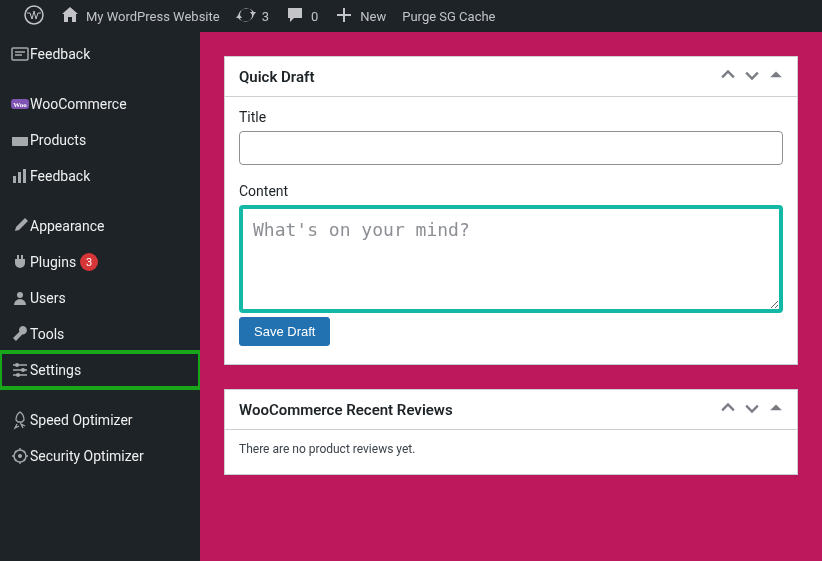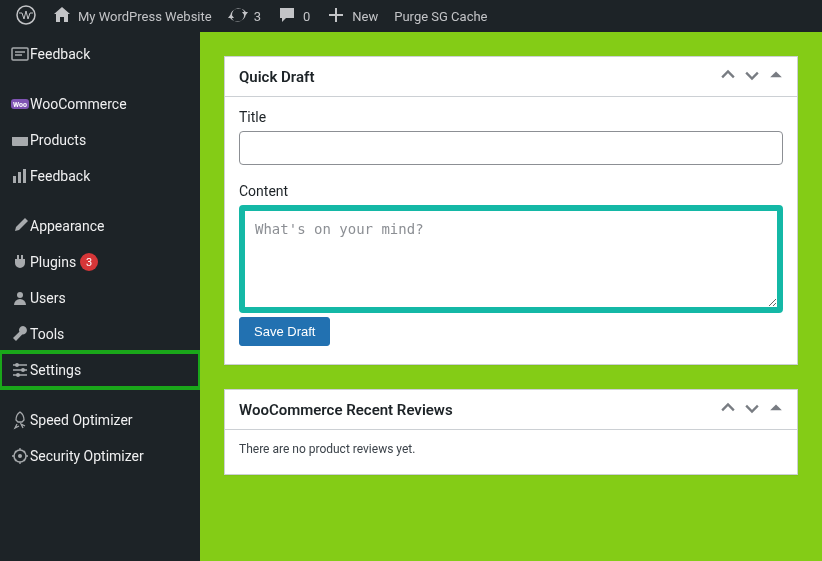--- a/index.html
+++ b/index.html
@@ -1,40 +1,40 @@
 <!DOCTYPE html>
 <html><head>
 <meta charset="utf-8">
 <style>
 * { box-sizing: border-box; margin: 0; padding: 0; }
 body { font-family: -apple-system, BlinkMacSystemFont, "Segoe UI", Roboto, sans-serif; background: #f0f0f1; width: 822px; height: 561px; overflow: hidden; }
 
-.adminbar { height: 32px; background: #1d2327; display: flex; align-items: center; padding: 0 8px; color: #c3c4c7; font-size: 13px; }
+.adminbar { height: 32px; background: #1d2327; display: flex; align-items: center; padding: 0 16px; color: #c3c4c7; font-size: 13px; }
 .adminbar .item { display: flex; align-items: center; padding: 0 8px; height: 32px; cursor: pointer; gap: 6px; }
 .adminbar svg { width: 20px; height: 20px; fill: #c3c4c7; }
 
 .layout { display: flex; height: calc(561px - 32px); }
 .sidebar { width: 200px; background: #1d2327; color: #c3c4c7; padding-top: 4px; overflow: hidden; }
 .menu-item { display: flex; align-items: center; padding: 8px 10px; font-size: 14px; cursor: pointer; min-height: 36px; color: #f0f0f1; }
-.menu-item .icon { width: 20px; height: 20px; display: flex; align-items: center; justify-content: center; }
+.menu-item .icon { width: 20px; height: 20px; display: flex; align-items: center; justify-content: center; font-family: Liberation Serif, serif; }
 .menu-item svg { width: 20px; height: 20px; fill: #a7aaad; }
 .menu-item.highlighted { outline: 4px solid #1aa61a; outline-offset: -2px; }
 .badge { background: #d63638; color: #fff; border-radius: 10px; min-width: 18px; height: 18px; display: inline-flex; align-items: center; justify-content: center; font-size: 11px; padding: 0 5px; margin-left: 4px; }
 
-.content { flex: 1; padding: 24px 24px 0 24px; overflow-y: auto; background: #84cc16; }
+.content { flex: 1; padding: 24px 24px 0 24px; overflow-y: auto; background: #be185d; }
 .panel { background: #fff; border: 1px solid #ccd0d4; box-shadow: 0 1px 1px rgba(0,0,0,.04); margin-bottom: 24px; }
 .panel-header { display: flex; align-items: center; justify-content: space-between; border-bottom: 1px solid #ccd0d4; padding: 10px 14px; }
 .panel-header h2 { font-size: 15px; font-weight: 600; color: #1d2327; }
 .panel-controls { display: flex; gap: 10px; align-items: center; }
 .panel-controls .ctrl { cursor: pointer; color: #787c82; }
 .panel-controls svg { width: 14px; height: 14px; fill: #787c82; }
 .panel-body { padding: 12px 14px 18px 14px; }
 .panel-body label { display: block; font-size: 14px; color: #1d2327; margin-bottom: 6px; }
 .panel-body input[type=text] { width: 100%; height: 34px; border: 1px solid #8c8f94; border-radius: 4px; padding: 0 10px; font-size: 14px; background: #fff; margin-bottom: 18px; }
-.panel-body textarea { width: 100%; height: 108px; border: 6px solid #14b8a6; border-radius: 4px; padding: 10px; font-size: 14px; background: #fff; resize: vertical; }
+.panel-body textarea { width: 100%; height: 108px; border: 4px solid #14b8a6; border-radius: 4px; padding: 10px; font-size: 18px; background: #fff; resize: vertical; }
 .panel-body textarea::placeholder { color: #8c8f94; }
 .btn-primary { background: #2271b1; color: #fff; border: 1px solid #2271b1; border-radius: 3px; padding: 6px 14px; font-size: 13px; cursor: pointer; }
 .panel-text { font-size: 12px; color: #3c434a; }
 </style>
 </head>
 <body>
 
 <div class="adminbar">
   <div class="item">
     <span class="icon"><svg viewBox="0 0 20 20">

